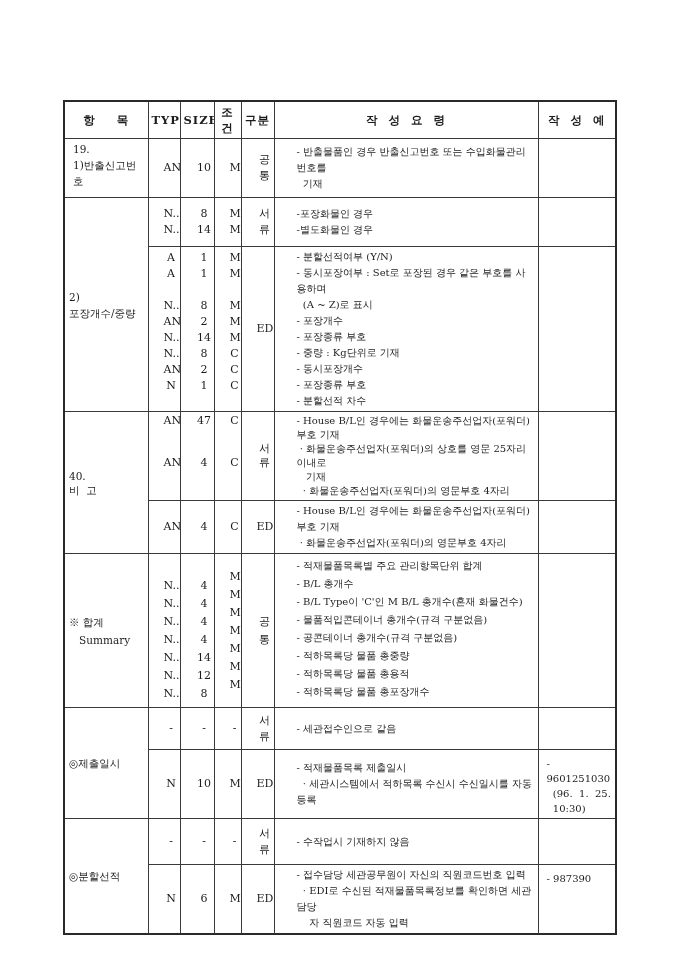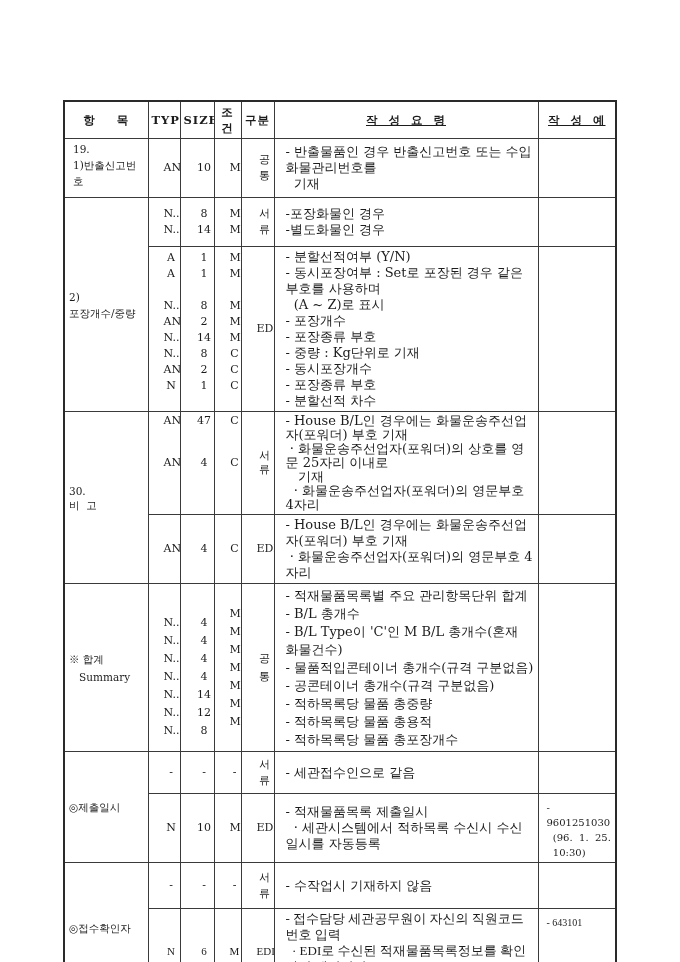--- a/index.html
+++ b/index.html
@@ -36,40 +36,40 @@
   col.c-ex{width:78px;}
 
   th{
     font-weight:bold;
     text-align:center;
     font-size:11.5px;
     height:32px;
     letter-spacing:1px;
   }
   th.sp{word-spacing:16px;}
-  th.sp2{word-spacing:5px;text-decoration:underline;}
+  th.sp2{word-spacing:5px;}
 
   td.item{text-align:left;padding-left:4px;font-size:10.5px;}
   td.type,td.size,td.cond,td.gubun{text-align:center;padding-left:15px;padding-right:1px;}
-  td.guide{text-align:left;padding-left:11px;font-size:13px;}
+  td.guide{text-align:left;padding-left:22px;font-size:10px;}
   td.ex{text-align:left;vertical-align:top;font-size:10px;line-height:15px;padding-left:8px;padding-top:6px;}
 
   tr.r19 td{height:50px;}
   tr.r19 td.item{vertical-align:top;padding-left:8px;}
   tr.s2a td{height:40px;}
   tr.s2b td{height:143px;}
   tr.s2b td.type,tr.s2b td.size,tr.s2b td.cond{vertical-align:top;padding-top:3px;}
   tr.s20a td{height:54px;line-height:14px;}
   tr.s20a td.type,tr.s20a td.size,tr.s20a td.cond{vertical-align:top;padding-top:2px;}
   tr.sum td{height:145px;line-height:18px;}
   tr.sum td.guide{vertical-align:top;padding-top:3px;}
   tr.pda td{height:33px;}
   tr.pdb td{height:55px;margin-left:9px;}
   tr.rca td{height:37px;}
-  tr.rcb td{height:60px;font-family:Liberation Serif, serif;}
+  tr.rcb td{height:60px;}
 </style>
 </head>
 <body>
 
 <div class="page">
   <table class="manifest">
     <colgroup>
       <col class="c-item">
         <col class="c-type">
         <col class="c-size">
@@ -151,21 +151,21 @@
 - 포장개수
 - 포장종류 부호
 - 중량 : Kg단위로 기재
 - 동시포장개수
 - 포장종류 부호
 - 분할선적 차수</td>
       <td class="ex"></td>
     </tr>
 
     <tr class="s20a">
-      <td class="item" rowspan="2">30.
+      <td class="item" rowspan="2">40.
 비  고</td>
       <td class="type">AN..
 
 
 AN..</td>
       <td class="size">47
 
 
 4</td>
       <td class="cond">C
@@ -242,33 +242,33 @@
       <td class="cond">M</td>
       <td class="gubun">EDI</td>
       <td class="guide">- 적재물품목록 제출일시
   · 세관시스템에서 적하목록 수신시 수신일시를 자동등록</td>
       <td class="ex">- 9601251030
   (96.  1.  25.
   10:30)</td>
     </tr>
 
     <tr class="rca">
-      <td class="item" rowspan="2">◎접수확인자</td>
+      <td class="item" rowspan="2">◎분할선적</td>
       <td class="type">-</td>
       <td class="size">-</td>
       <td class="cond">-</td>
       <td class="gubun">서류</td>
       <td class="guide">- 수작업시 기재하지 않음</td>
       <td class="ex"></td>
     </tr>
     <tr class="rcb">
       <td class="type">N</td>
       <td class="size">6</td>
       <td class="cond">M</td>
       <td class="gubun">EDI</td>
       <td class="guide">- 접수담당 세관공무원이 자신의 직원코드번호 입력
   · EDI로 수신된 적재물품목록정보를 확인하면 세관담당
     자 직원코드 자동 입력</td>
-      <td class="ex">- 643101</td>
+      <td class="ex">- 987390</td>
     </tr>
   </tbody>
     </table>
 </div>
 
 </body></html>

